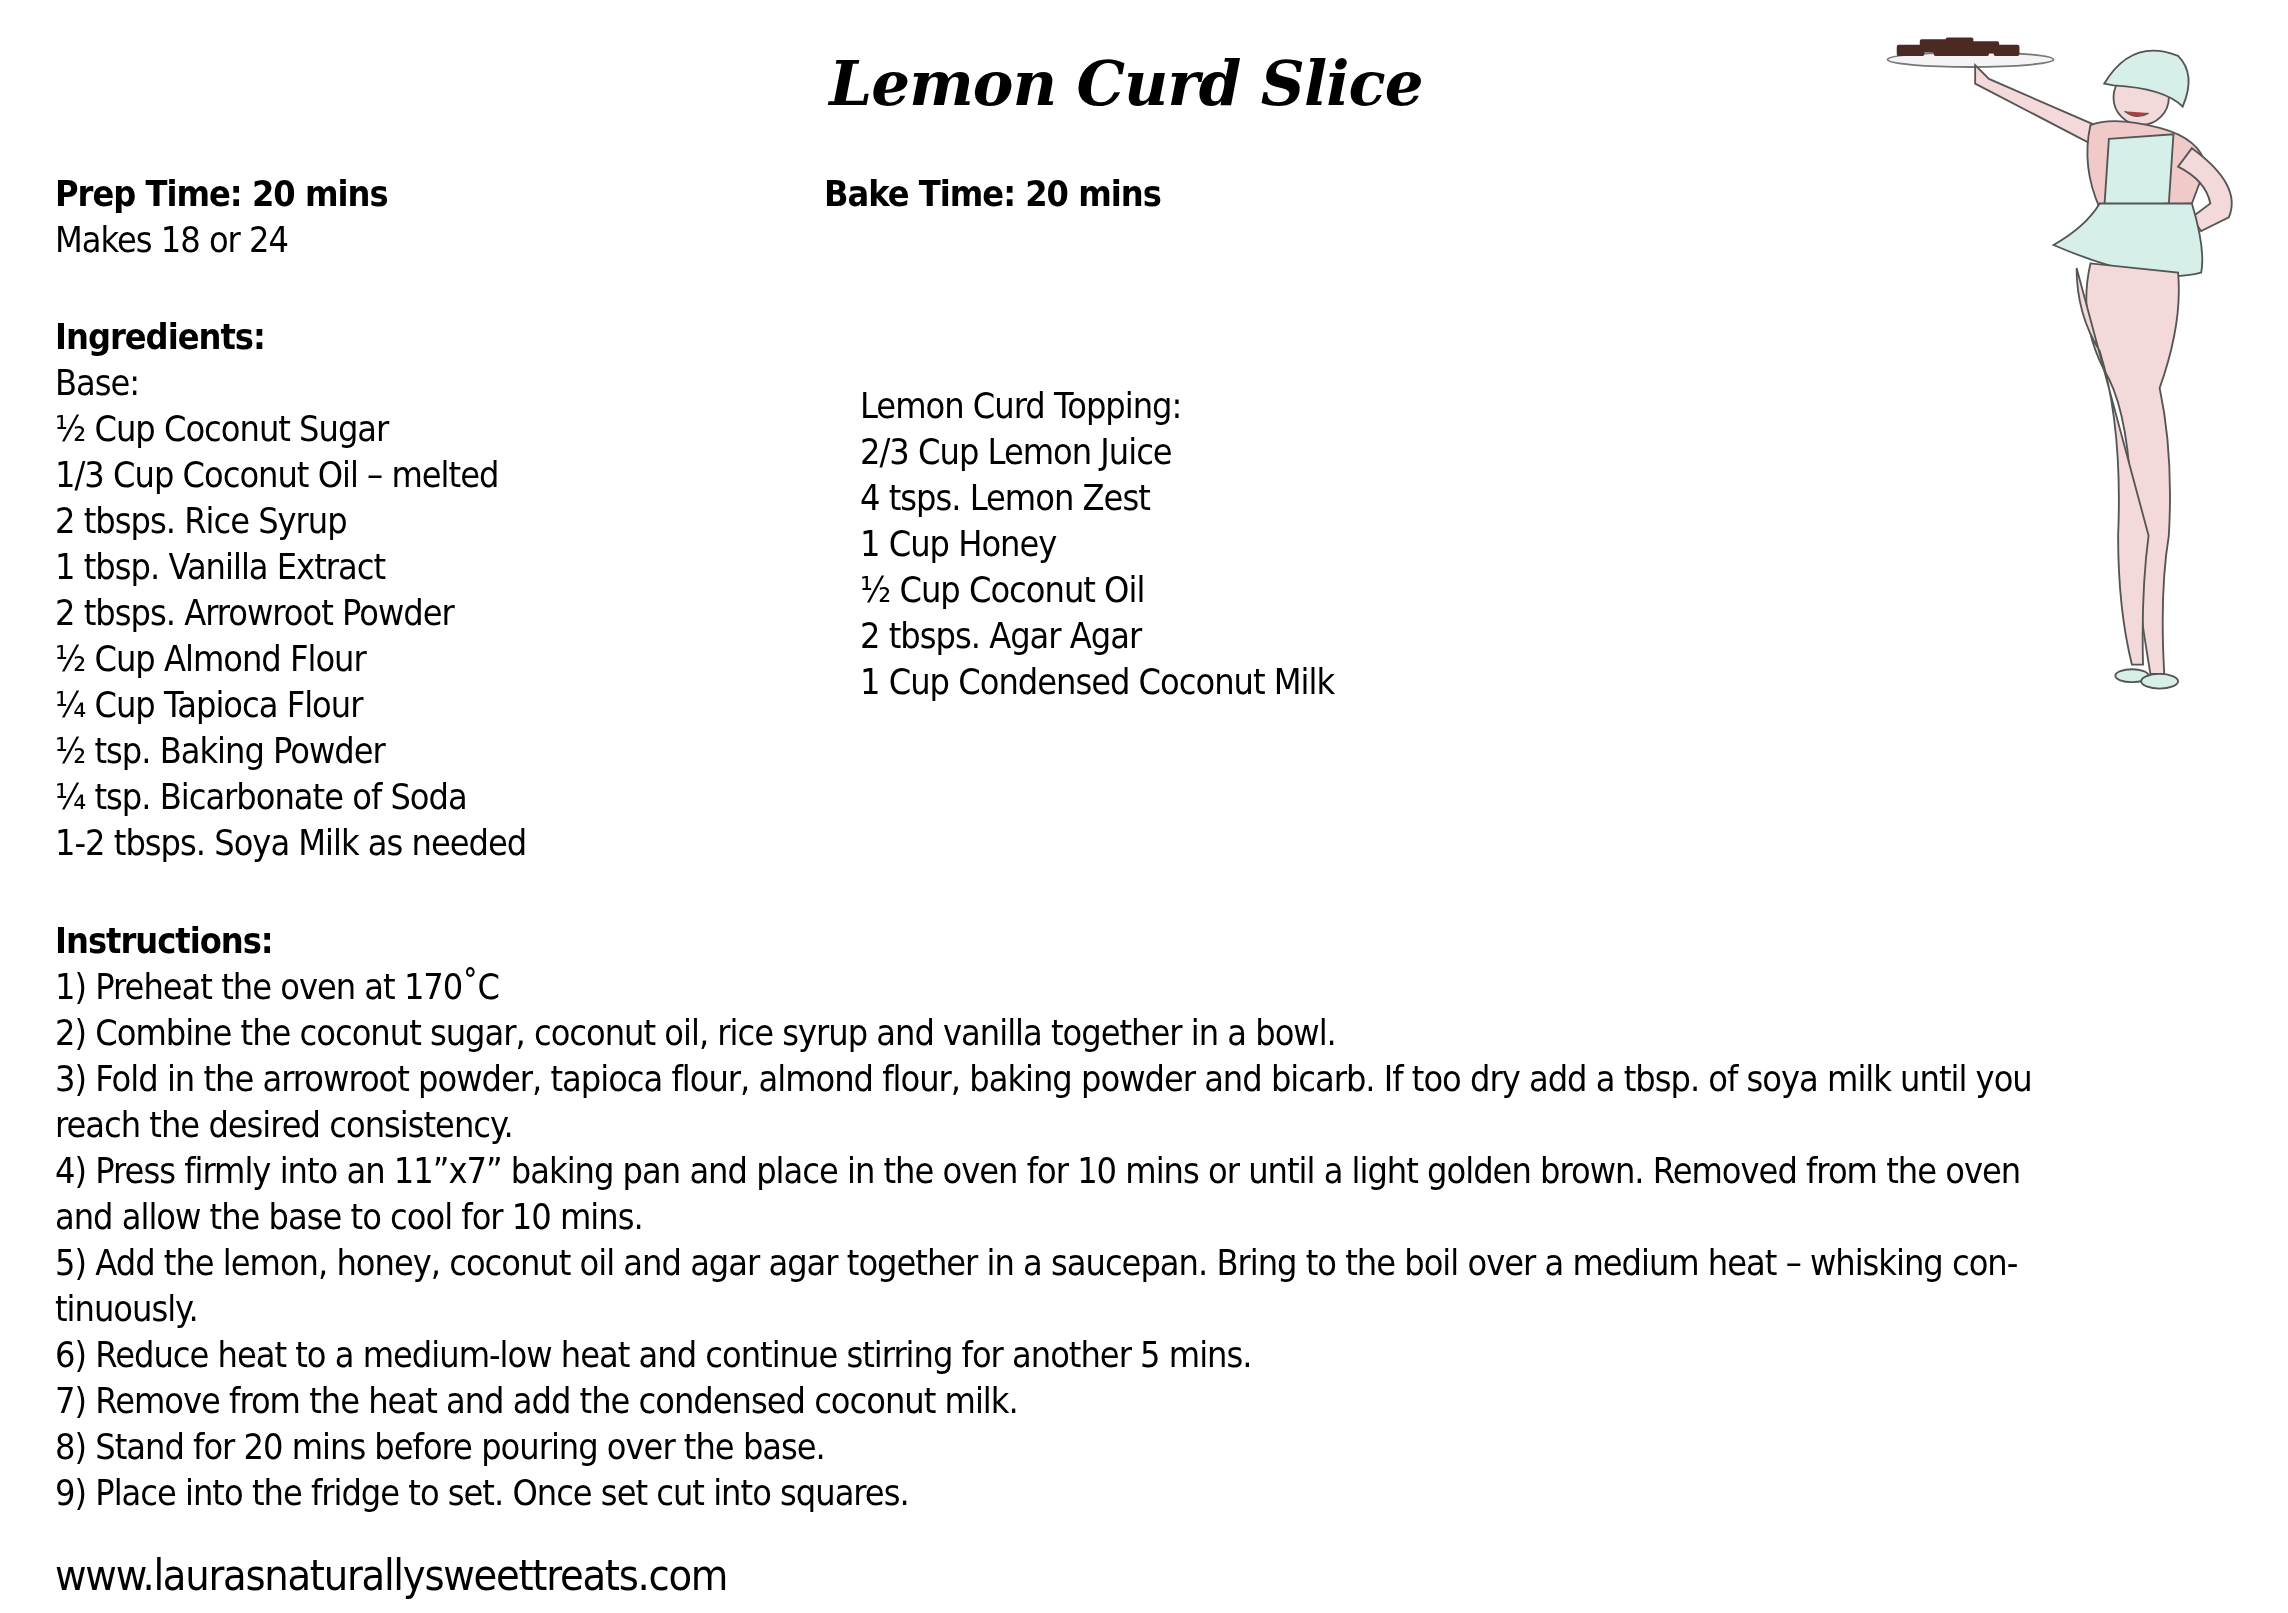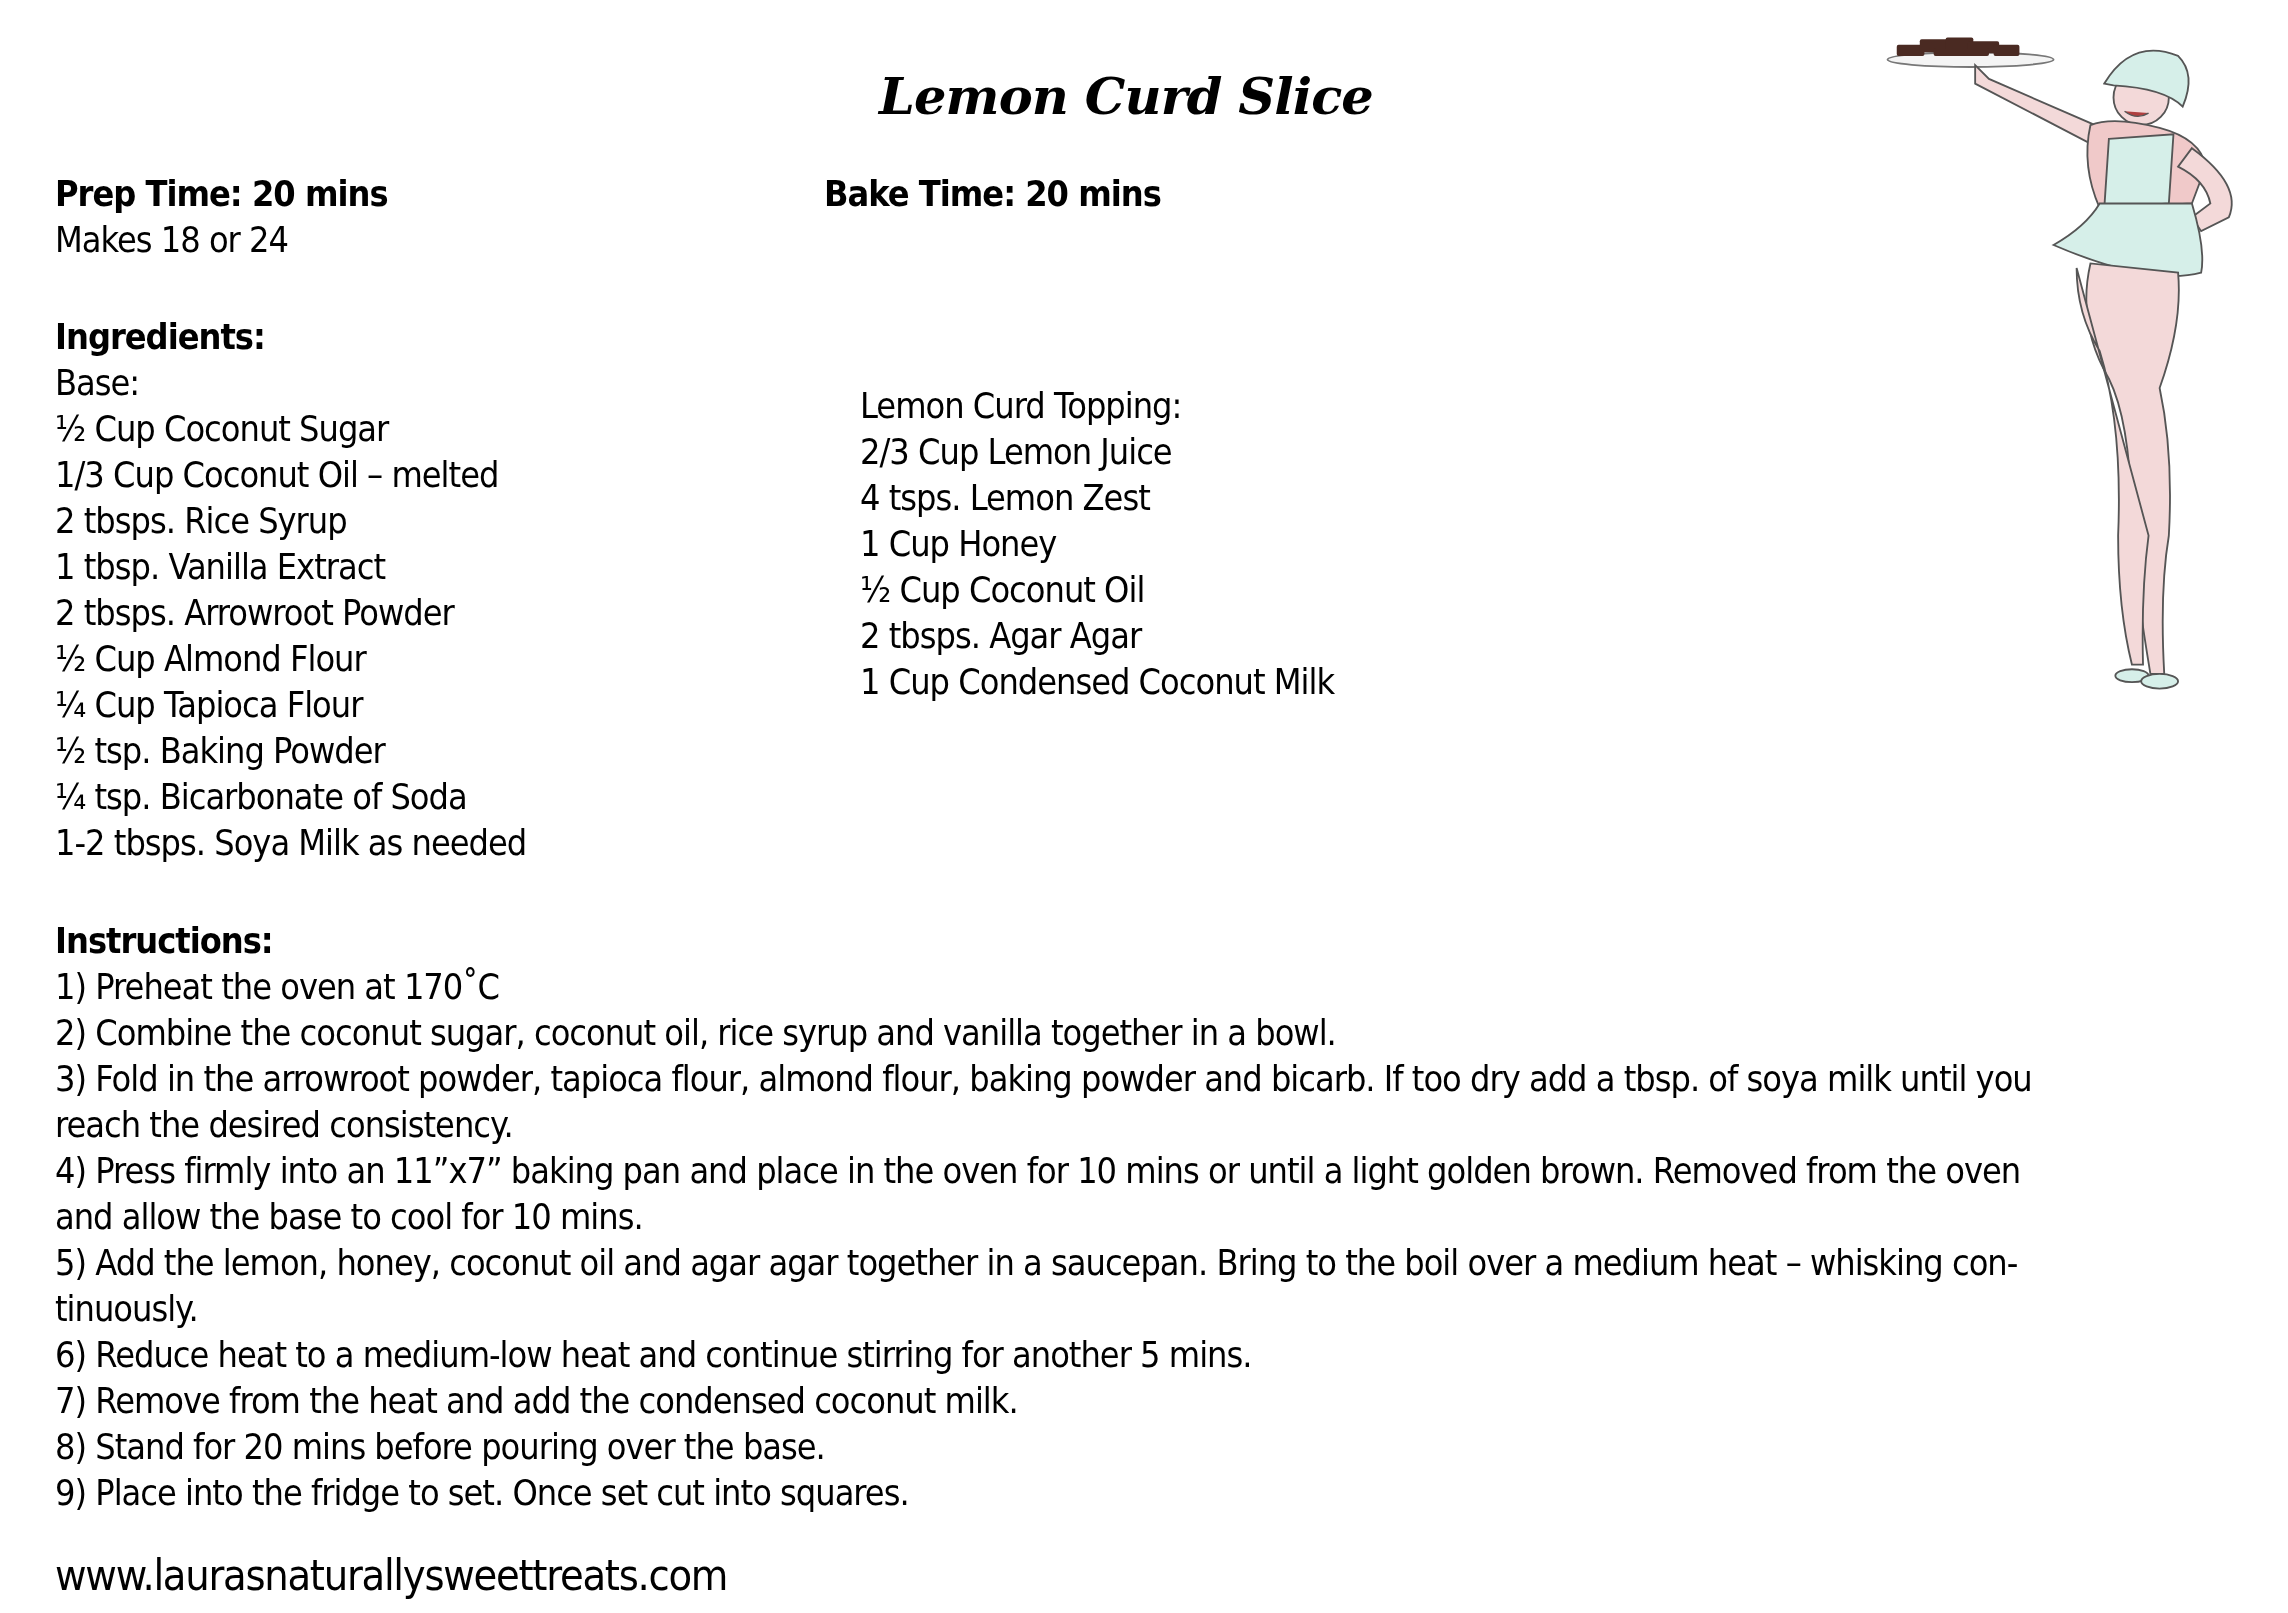--- a/index.html
+++ b/index.html
@@ -1,21 +1,21 @@
 <!DOCTYPE html>
 <html style="font-size:14.8px"><head>
 <meta charset="utf-8">
 <style>
   html, body { margin:0; padding:0; background:#ffffff; }
   body { width:2289px; height:1613px; position:relative; overflow:hidden;
          font-family:"DejaVu Sans", sans-serif; color:#000; }
   .abs { position:absolute; white-space:nowrap; }
-  .title { left:0; width:2252px; top:66px; text-align:center;
+  .title { left:0; width:2252px; top:48px; text-align:center;
            font-family:"DejaVu Serif", serif; font-style:italic; font-weight:bold;
-           font-size:51px; letter-spacing:-0.9px; }
+           font-size:61px; letter-spacing:-0.9px; }
   .txt { font-size:35px; line-height:46px; letter-spacing:-1.1px; transform:scaleX(0.92); transform-origin:left top; }
   .bold { font-weight:bold; }
   .list { margin:0; padding:0; list-style:none; }
   .list li { height:46px; }
   .instr { left:55px; top:918px; width:2455px; }
   .instr li { height:auto; }
   .url { left:55px; top:1551px; font-size:42px; letter-spacing:-1.4px; transform:scaleX(0.92); transform-origin:left top; }
   .illus { position:absolute; left:1855px; top:18.5px; width:434px; height:701px; }
 </style>
 </head>

